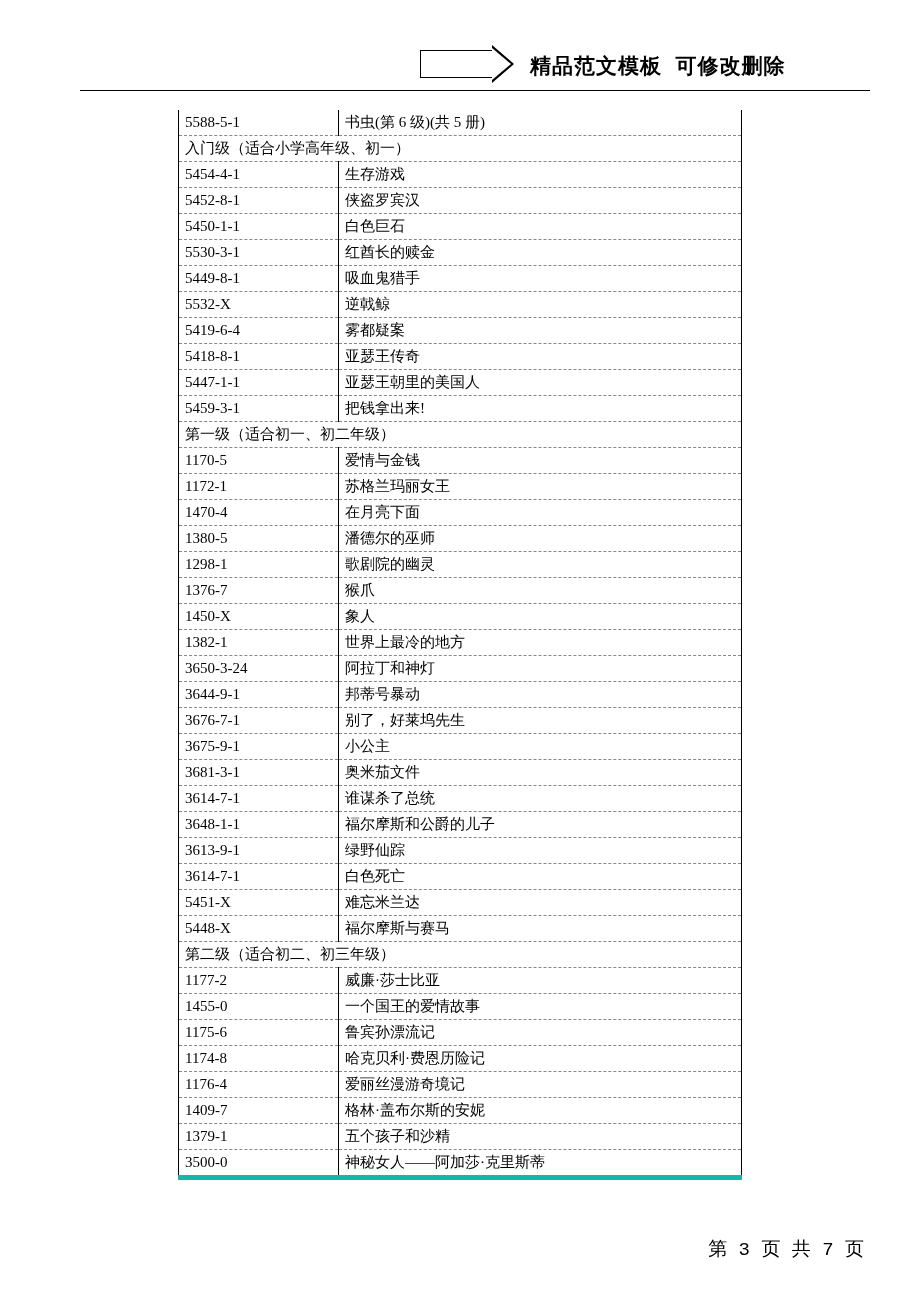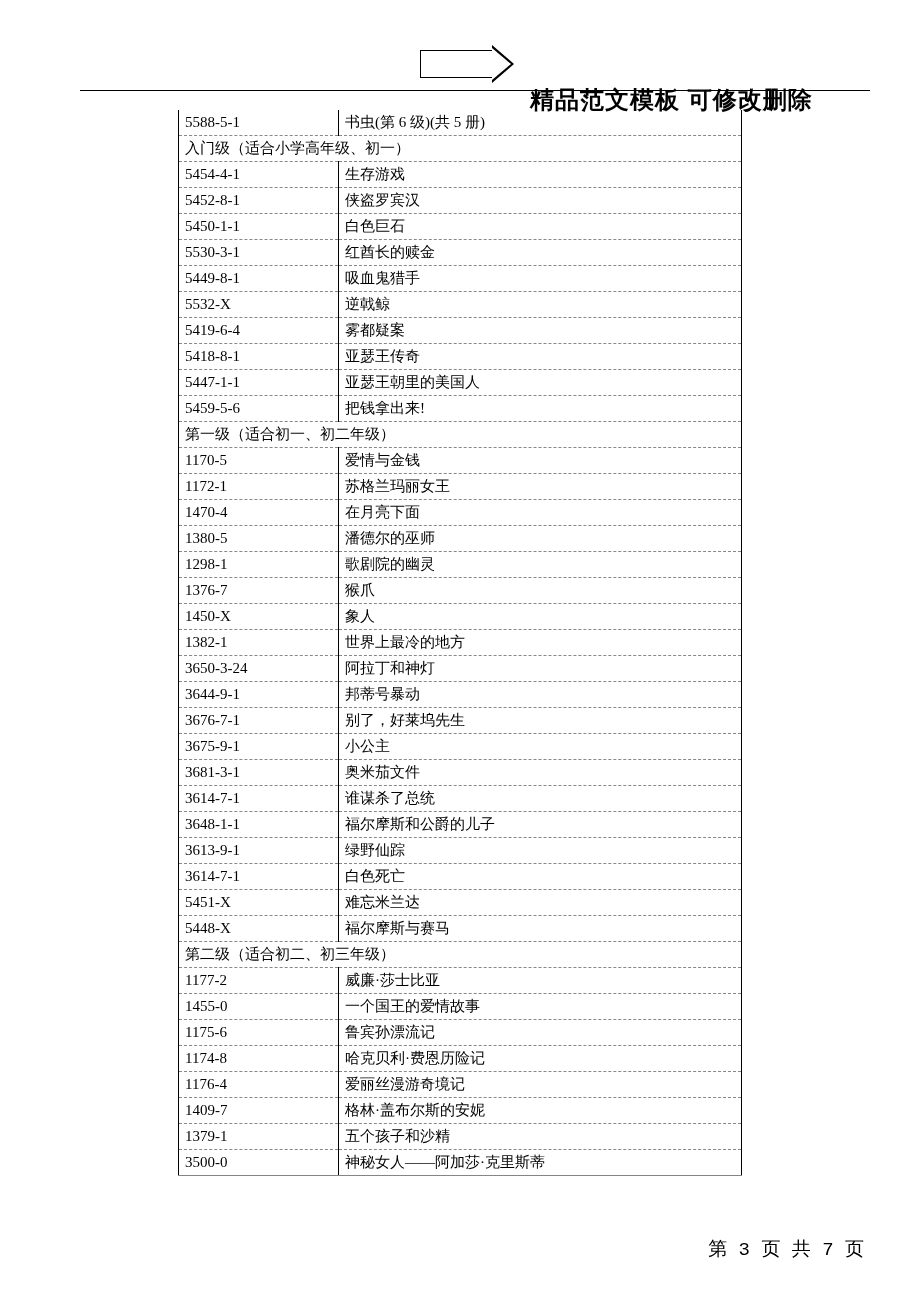--- a/index.html
+++ b/index.html
@@ -45,25 +45,24 @@
     width: 0;
     height: 0;
     border-top: 16.5px solid transparent;
     border-bottom: 16.5px solid transparent;
     border-left: 19px solid #fff;
   }
   .header-text {
     position: absolute;
     left: 530px;
     top: 4px;
-    font-family: Liberation Sans, sans-serif;
-    font-size: 24px;
+    font-family: Liberation Mono, monospace;
+    font-size: 21px;
     font-weight: bold;
     letter-spacing: 1px;
-    margin-top: 32px;
   }
   .hr {
     position: absolute;
     top: 90px;
     left: 80px;
     right: 50px;
     border-top: 1.5px solid #000;
   }
   .table-wrap {
     position: absolute;
@@ -87,21 +86,21 @@
   tr:first-child td { border-top: none; }
   td.col-code { width: 160px; }
   td.col-title { }
   td.header-row {
     font-weight: normal;
   }
   tr.section td {
     border-bottom: 1px dashed #888;
   }
   tr:last-child td {
-    border-bottom: 1px solid #14b8a6;
+    border-bottom: 5px solid #14b8a6;
   }
   .footer {
     position: absolute;
     bottom: 40px;
     right: 56px;
     font-size: 19px;
     font-family: Liberation Mono, monospace;
   }
 </style>
 </head>
@@ -154,21 +153,21 @@
         </tr>
         <tr>
           <td class="col-code">5418-8-1</td>
           <td class="col-title">亚瑟王传奇</td>
         </tr>
         <tr>
           <td class="col-code">5447-1-1</td>
           <td class="col-title">亚瑟王朝里的美国人</td>
         </tr>
         <tr>
-          <td class="col-code">5459-5-6</td>
+          <td class="col-code">5459-3-1</td>
           <td class="col-title">把钱拿出来!</td>
         </tr>
         <tr class="section">
           <td colspan="2" class="header-row">第一级（适合初一、初二年级）</td>
         </tr>
         <tr>
           <td class="col-code">1170-5</td>
           <td class="col-title">爱情与金钱</td>
         </tr>
         <tr>

